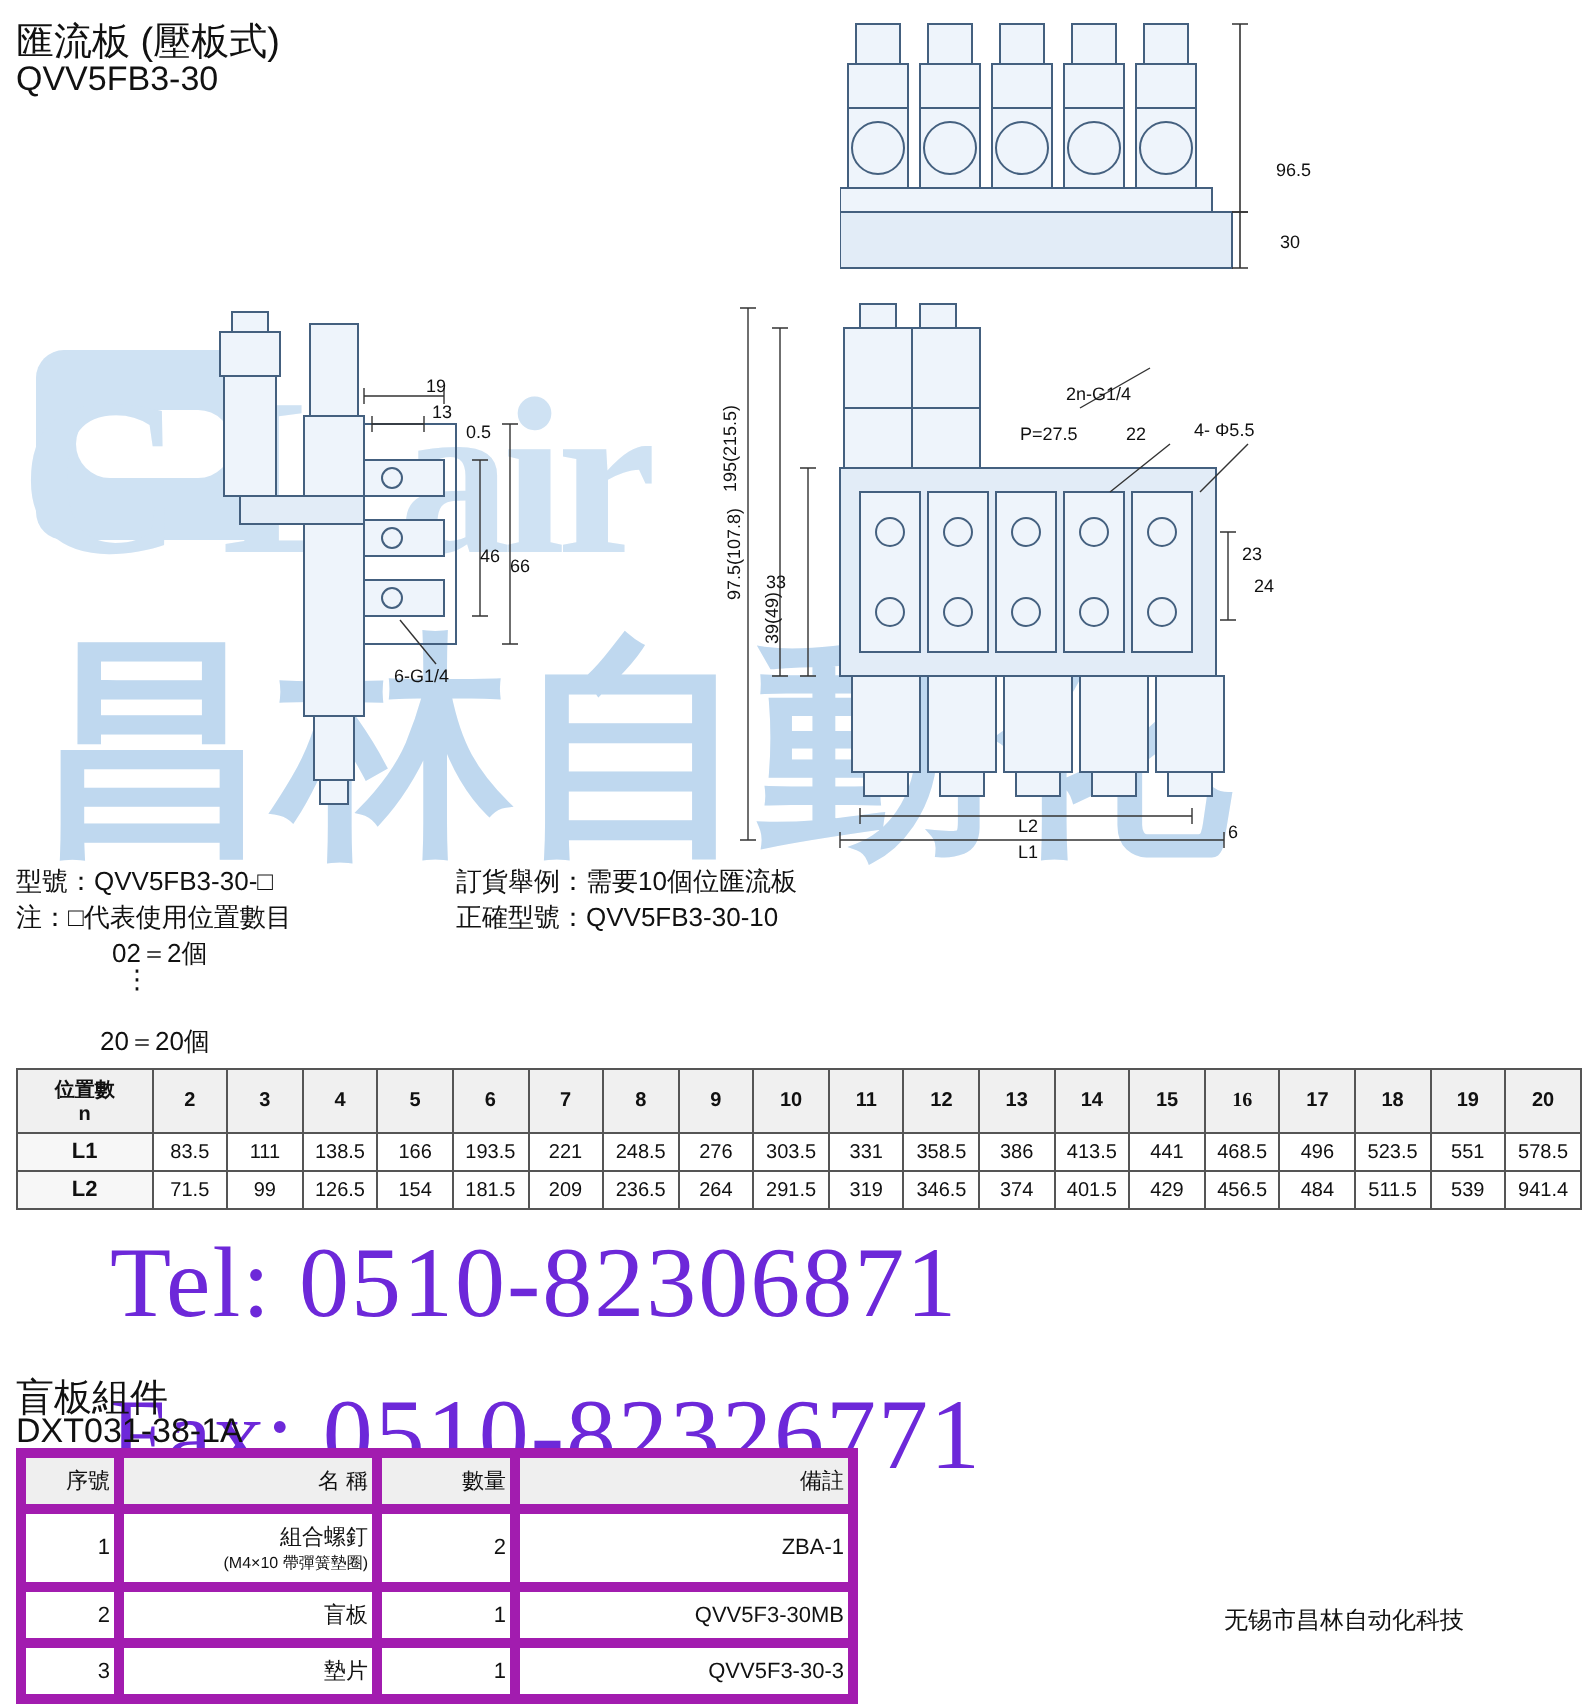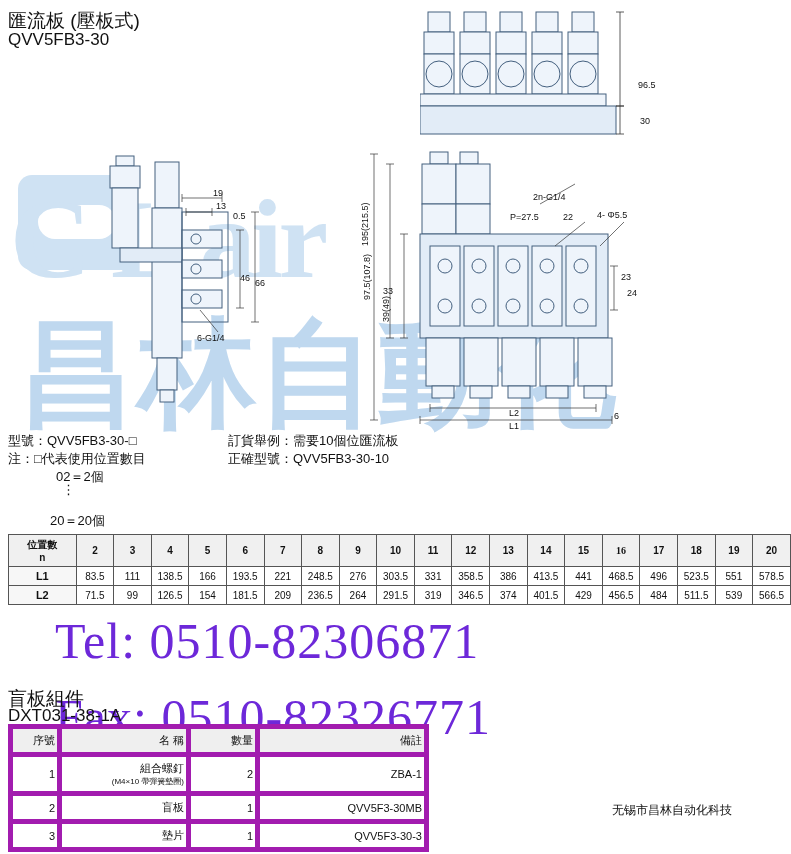--- a/index.html
+++ b/index.html
@@ -316,21 +316,21 @@
           <td>291.5</td>
           <td>319</td>
           <td>346.5</td>
           <td>374</td>
           <td>401.5</td>
           <td>429</td>
           <td>456.5</td>
           <td>484</td>
           <td>511.5</td>
           <td>539</td>
-          <td>566.5</td>
+          <td>941.4</td>
         </tr>
       </tbody>
   </table>
 </div>
 
 <div class="abs title-cn" style="left:8px;top:686px;">盲板組件</div>
 <div class="abs title-model" style="left:8px;top:704px;">DXT031-38-1A</div>
 
 <div class="abs" style="left:8px;top:724px;">
   <table class="parts" id="parts-table">

